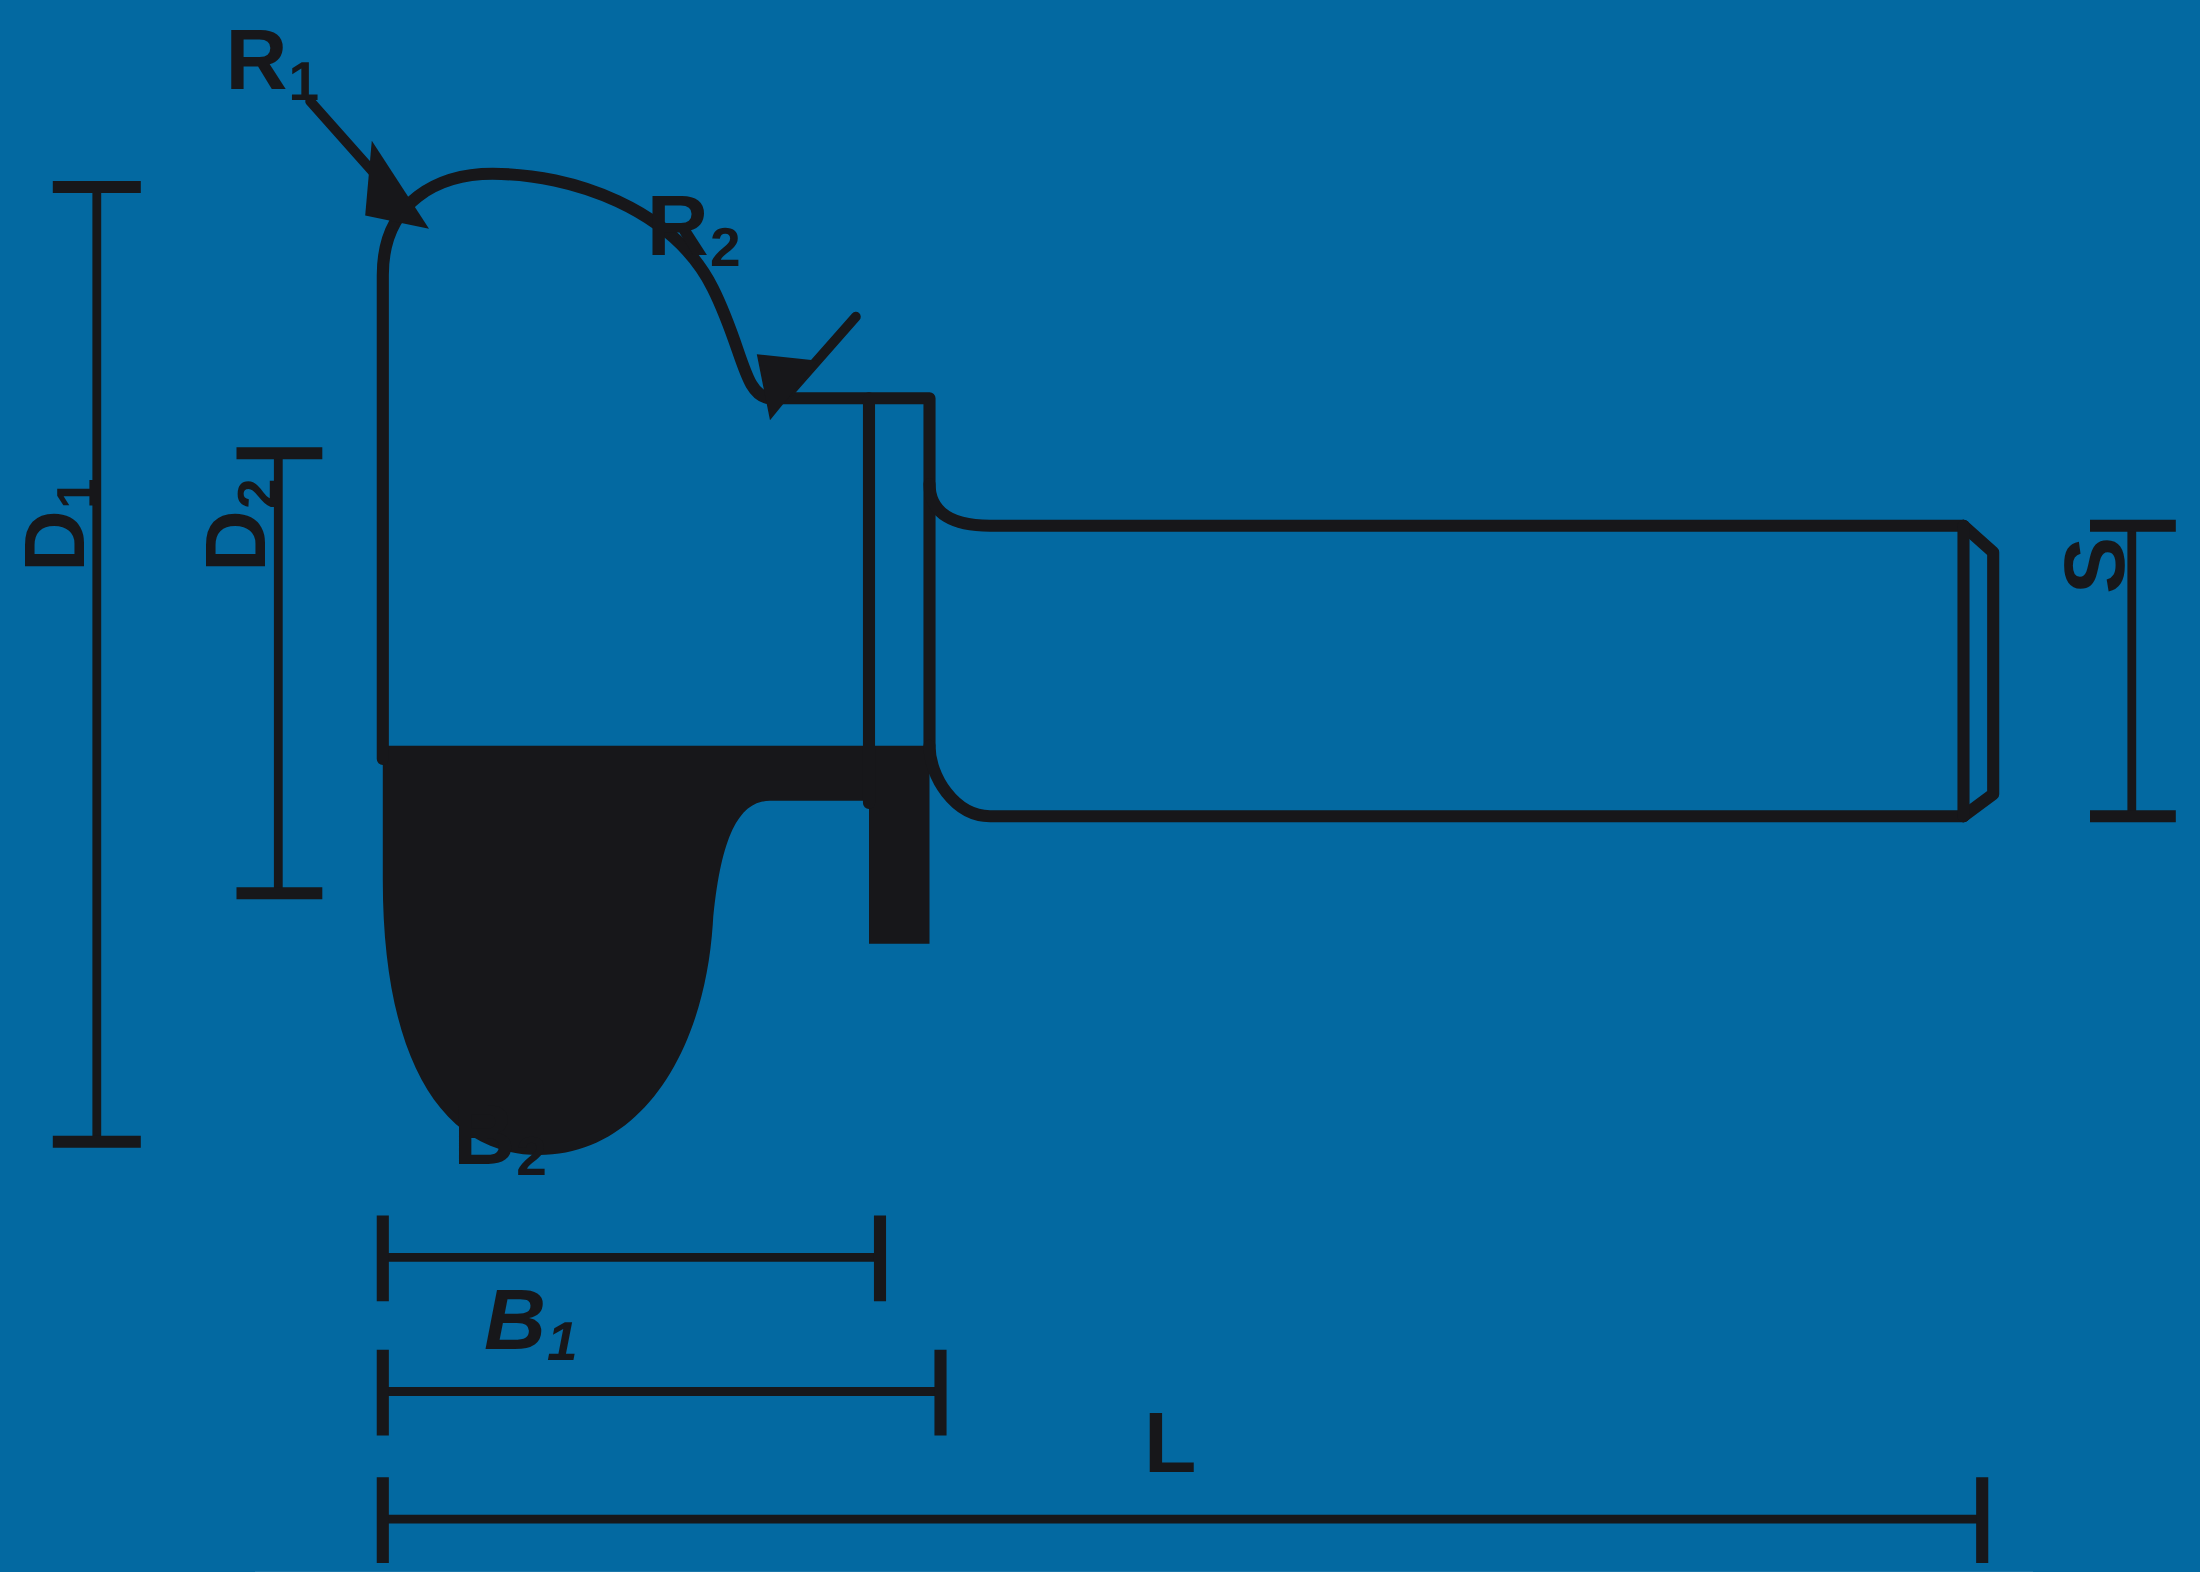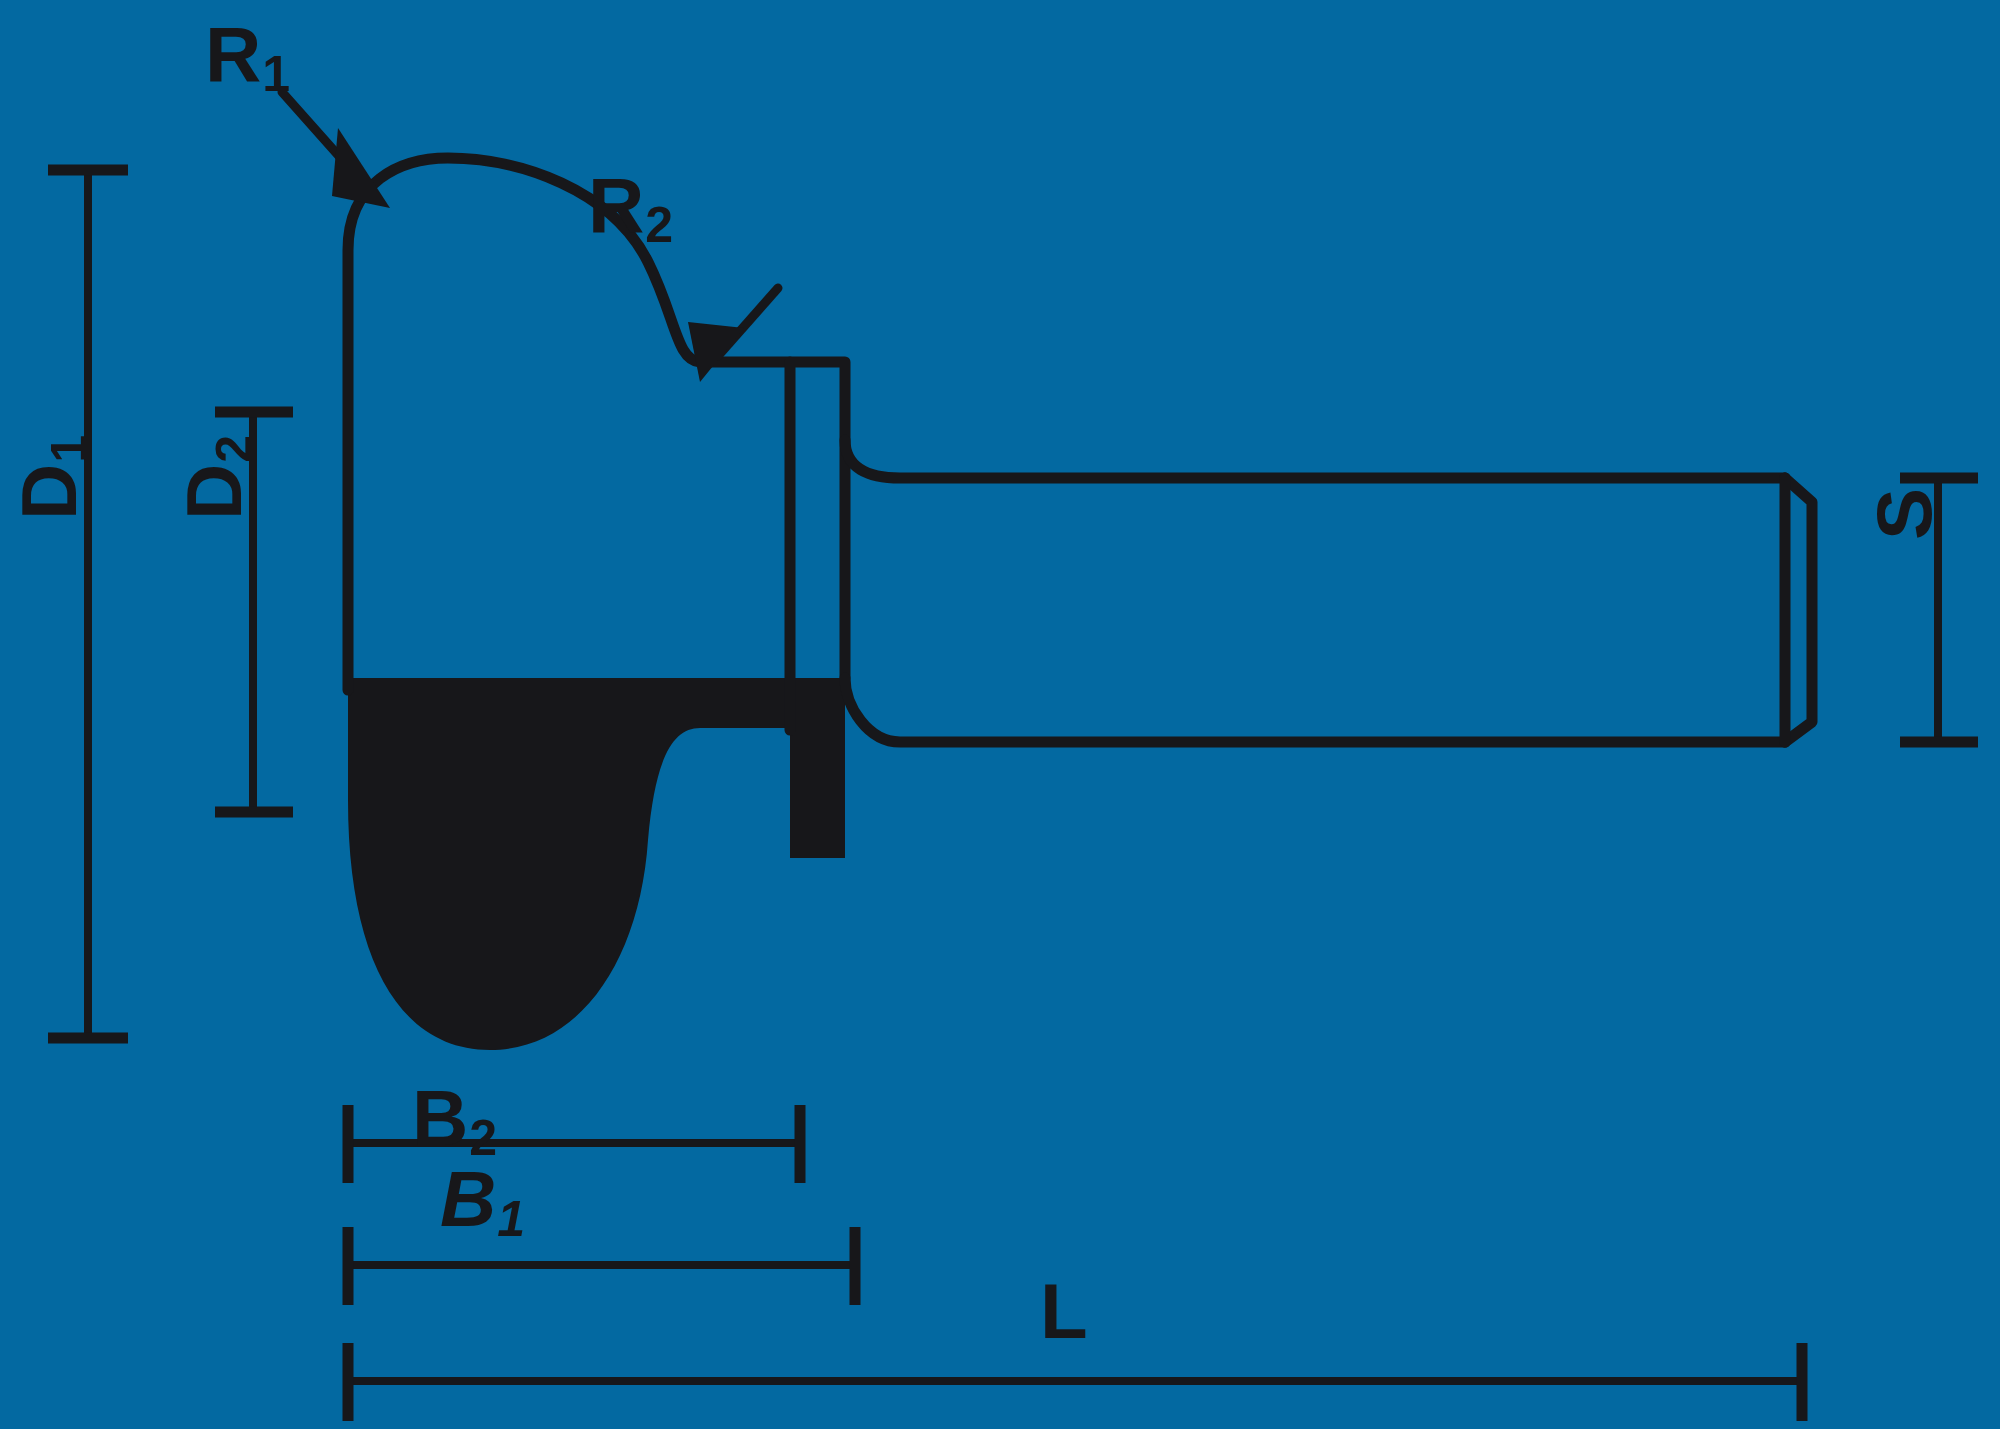--- a/index.html
+++ b/index.html
@@ -141,21 +141,21 @@
   </div>
 
   <div class="lbl rot" style="left:175px; top:520px;">
     <span class="base">D</span><span class="sub">2</span>
   </div>
 
   <div class="lbl rot" style="left:1865px; top:540px;">
     <span class="base">S</span>
   </div>
 
-  <div class="lbl" style="left:412px; top:1079px;">
+  <div class="lbl" style="left:412px; top:992px;">
     <span class="base">B</span><span class="sub">2</span>
   </div>
 
   <div class="lbl" style="left:440px; top:1160px;font-style:italic;">
     <span class="base">B</span><span class="sub">1</span>
   </div>
 
   <div class="lbl" style="left:1040px; top:1272px;">
     <span class="base">L</span>
   </div>

